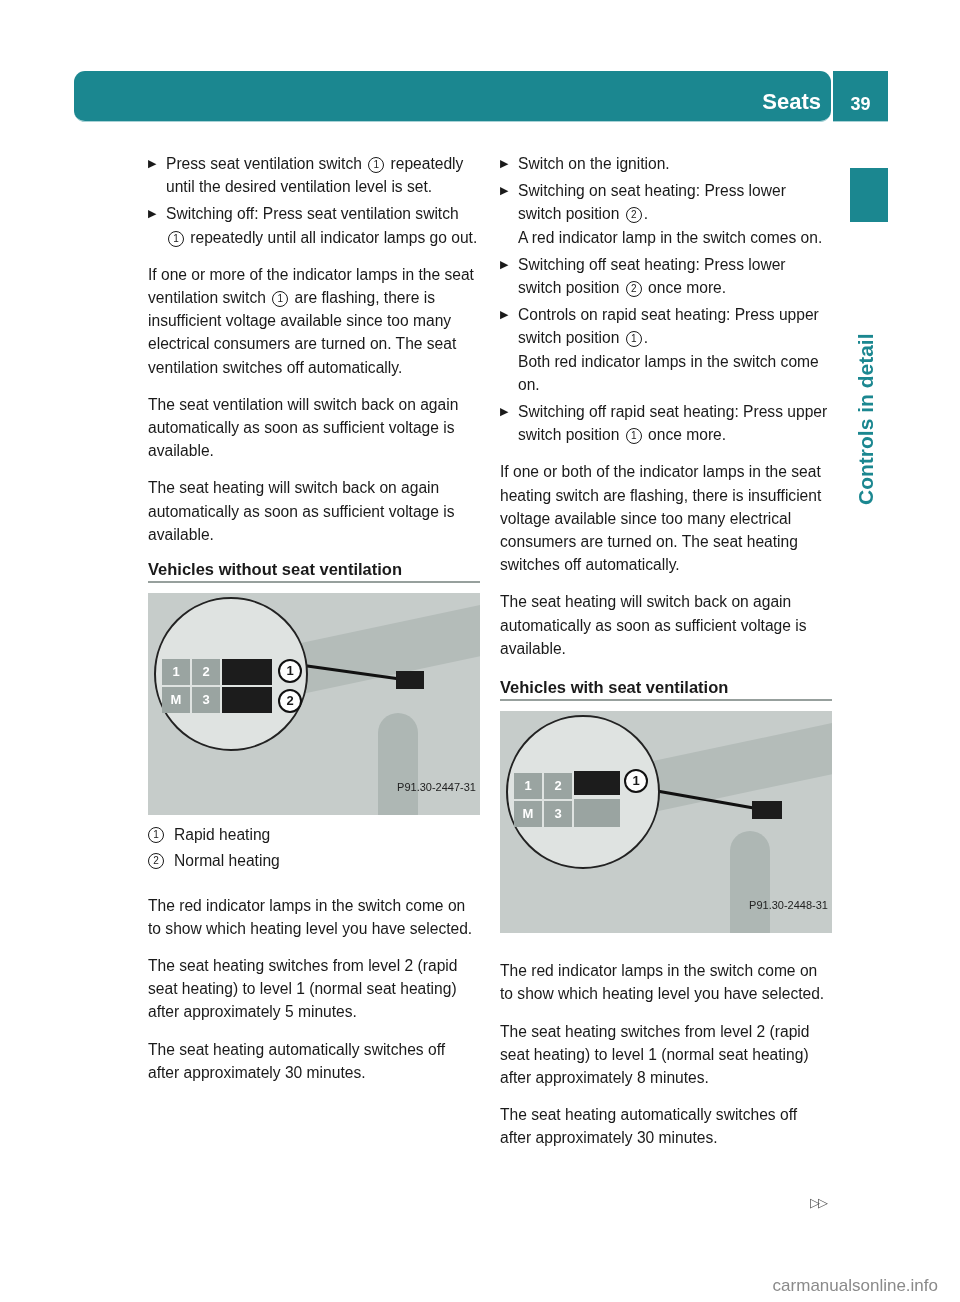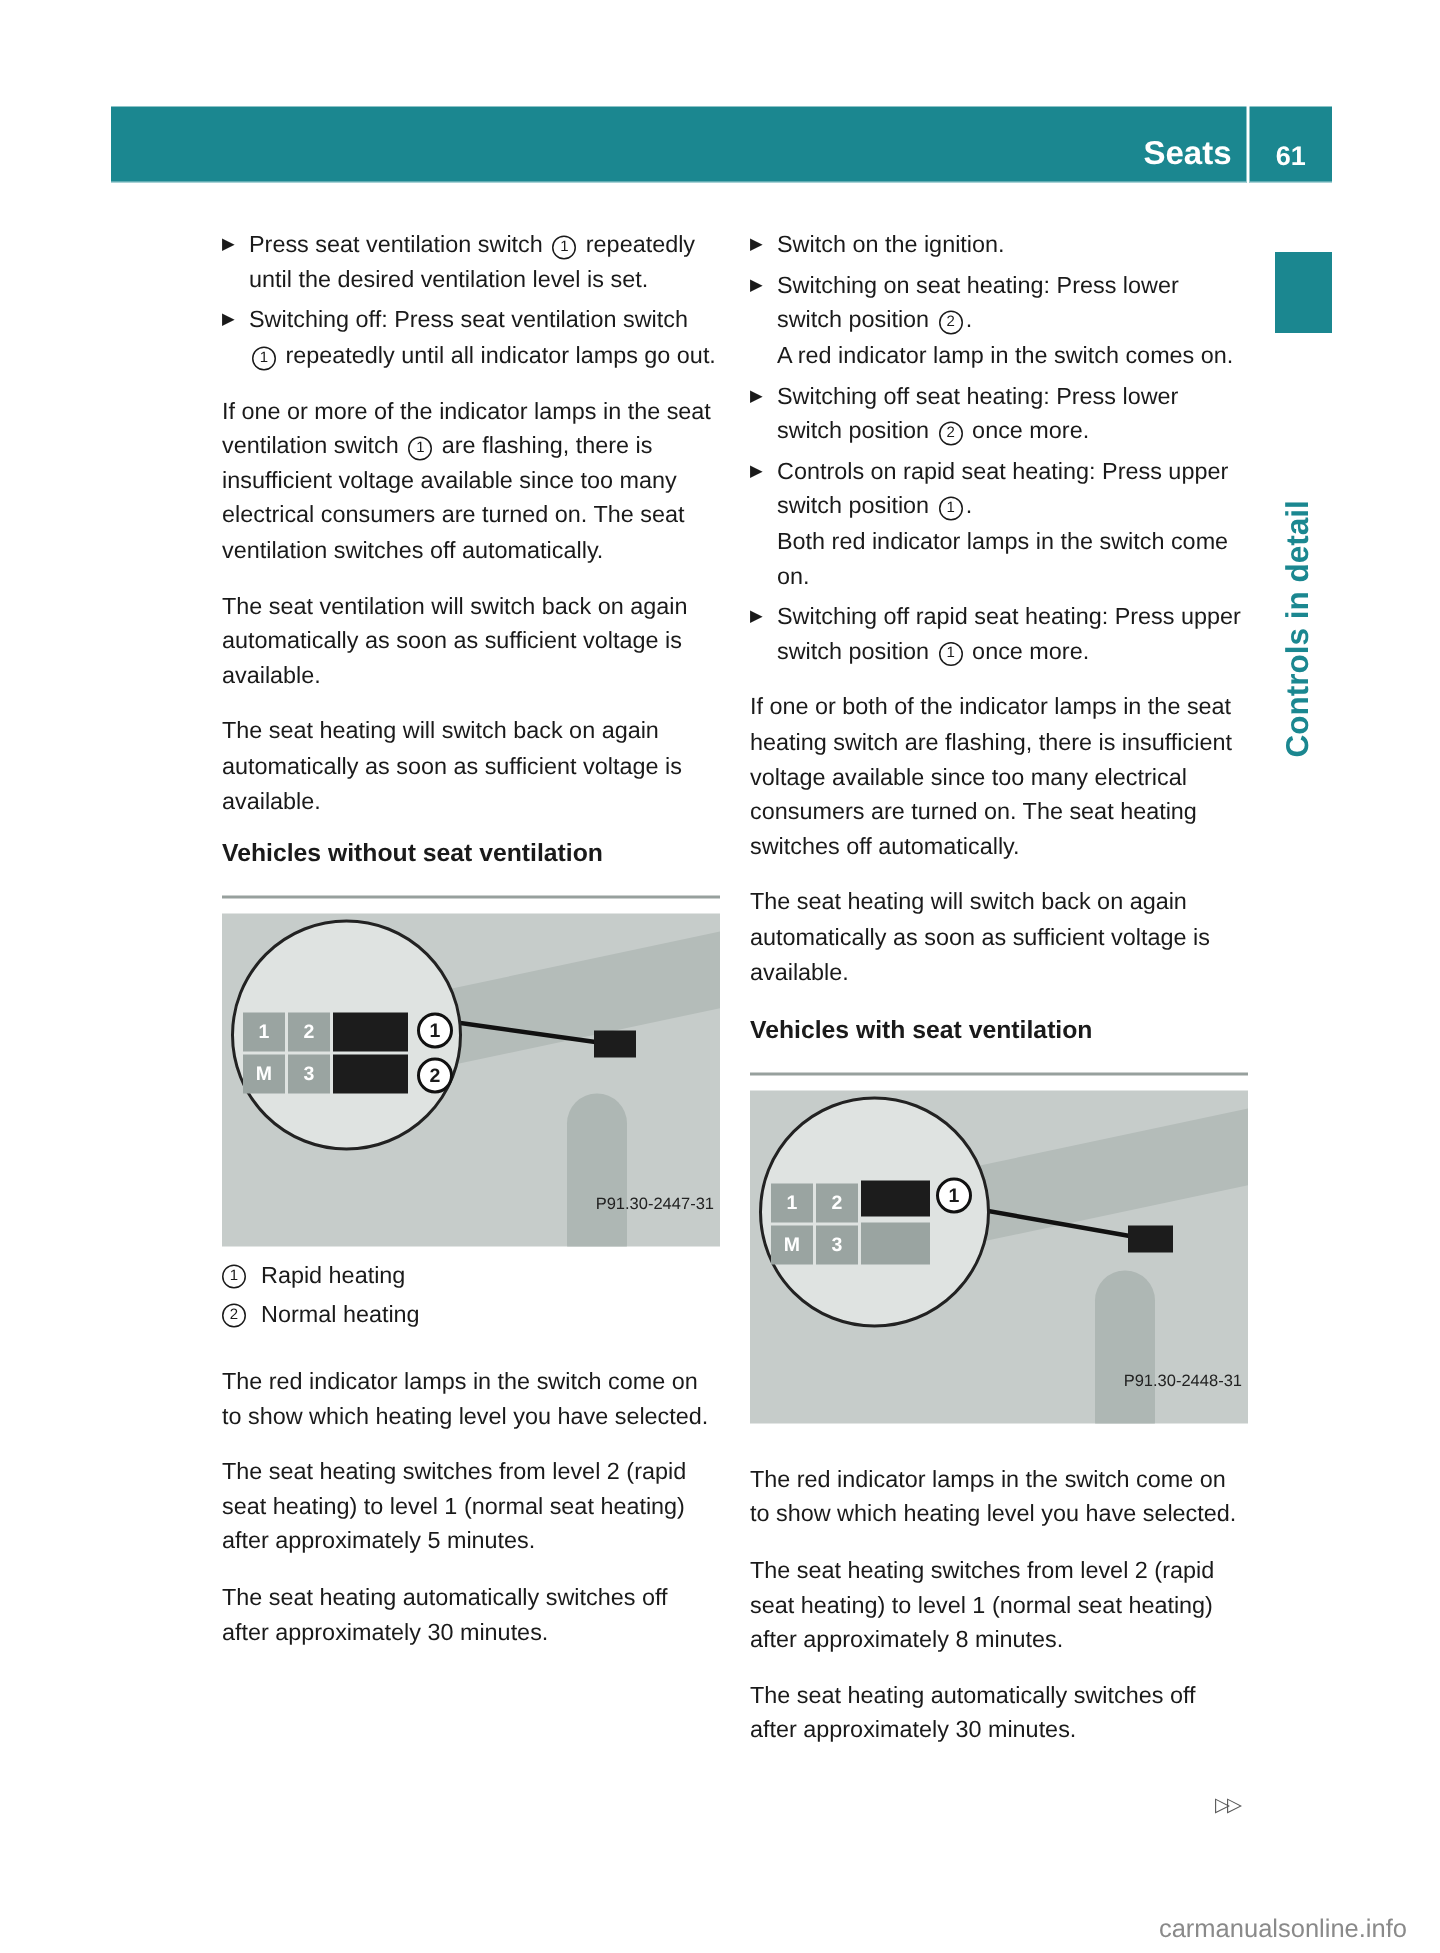--- a/index.html
+++ b/index.html
@@ -1,36 +1,36 @@
 <!DOCTYPE html>
 <html><head>
 <meta charset="utf-8">
 <style>
   html, body { margin:0; padding:0; }
   body { width:960px; height:1302px; background:#ffffff; position:relative; overflow:hidden;
          font-family:"Liberation Sans", sans-serif; color:#1a1a1a; }
   .header { position:absolute; left:74px; top:71px; width:814px; height:50px; }
-  .header .main { position:absolute; left:0; top:0; width:757px; height:50px; background:#1b8790; border-bottom:1px solid #a8d2d6; }
+  .header .main { position:absolute; left:0; top:0; width:757px; height:50px; background:#1b8790; border-bottom:1px solid #a8d2d6;border-radius:11px; }
   .header .pg { position:absolute; left:759px; top:0; width:55px; height:50px; background:#1b8790; border-bottom:1px solid #a8d2d6; }
   .header .title { position:absolute; right:10px; bottom:6px; color:#fff; font-weight:bold; font-size:22px; }
   .header .num { position:absolute; left:0; right:0; bottom:6px; text-align:center; color:#fff; font-weight:bold; font-size:18px; }
   .side-square { position:absolute; left:850px; top:168px; width:38px; height:54px; background:#1b8790; }
   .side-text { position:absolute; left:854px; top:505px; transform-origin:left top; transform:rotate(-90deg);
                color:#1b8790; font-weight:bold; font-size:21px; white-space:nowrap; width:280px; }
   .col { position:absolute; width:332px; font-size:15.6px; line-height:23.2px; }
   .col.left { left:148px; top:152px; }
   .col.right { left:500px; top:152px; }
   .bul { position:relative; padding-left:18px; margin-bottom:4px; }
   .bul .arrow { position:absolute; left:0; top:0; font-size:11px; }
   p { margin:14px 0 4px 0; }
   b { font-weight:normal; }
   .circ { display:inline-block; width:14px; height:14px; border:1.2px solid #1a1a1a; border-radius:50%;
           font-size:10px; line-height:14px; text-align:center; vertical-align:1px; margin:0 2px; }
   .section-bar { background:#c9d0cd; height:28px; line-height:28px; padding-left:27px; font-weight:bold; font-size:16.5px; margin:38px 0 7px 0; }
-  .subhead { font-weight:bold; font-size:16.5px; border-bottom:2px solid #97a09d; padding-bottom:16px; margin:12px 0 10px 0; }
+  .subhead { font-weight:bold; font-size:16.5px; border-bottom:2px solid #97a09d; padding-bottom:0; margin:12px 0 10px 0; }
   .figure { position:relative; width:332px; height:222px; background:#c6ccca; overflow:hidden; }
   .figure .code { position:absolute; right:4px; bottom:16px; font-size:11px; color:#222; }
   .figure .lens { position:absolute; border-radius:50%; background:#dfe3e1; border:2px solid #222; }
   .figure .door { position:absolute; background:#b4bcb9; }
   .leg { position:relative; padding-left:26px; margin-bottom:3px; }
   .leg .circ { position:absolute; left:0; top:4px; margin:0; }
   .watermark { position:absolute; right:22px; bottom:6px; font-size:17px; color:#8a8a8a; }
   .next { position:absolute; left:810px; top:1195px; font-size:13px; color:#555; letter-spacing:-2px; }
   .btn { position:absolute; background:#1c1c1c; color:#ddd; font-size:12px; text-align:center; }
   .pad { position:absolute; background:#9aa4a1; color:#fff; font-weight:bold; font-size:13px; text-align:center; }
@@ -39,21 +39,21 @@
   .line { position:absolute; height:3px; background:#111; transform-origin:left center; }
 </style>
 </head>
 <body>
 
 <div class="header">
   <div class="main">
     <span class="title">Seats</span>
   </div>
   <div class="pg">
-    <span class="num">61</span>
+    <span class="num">39</span>
   </div>
 </div>
 
 <div class="side-square"></div>
 <div class="side-text">Controls in detail</div>
 
 <div class="col left">
   <div class="bul">
     <span class="arrow">▶</span>
     <span>Press seat ventilation switch </span><span class="circ">1</span><span> repeatedly until the desired ventilation level is set.</span>

